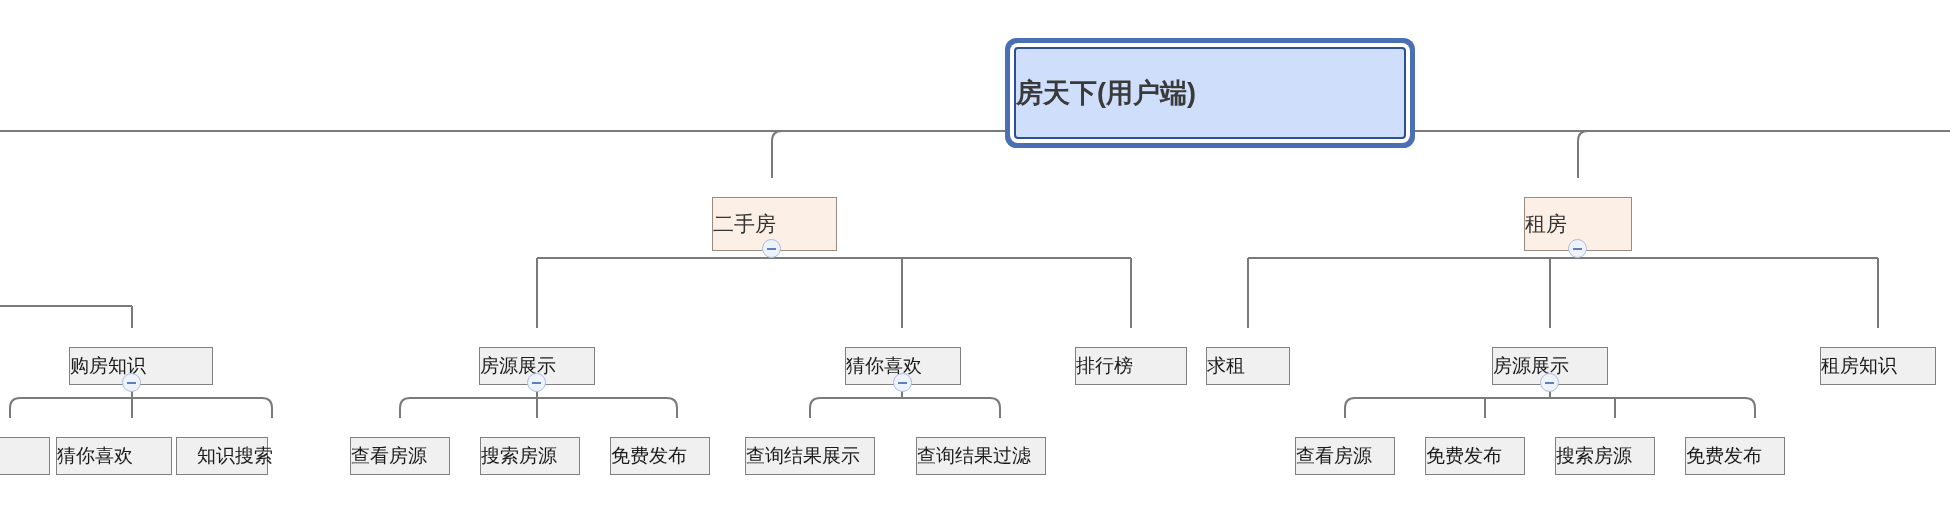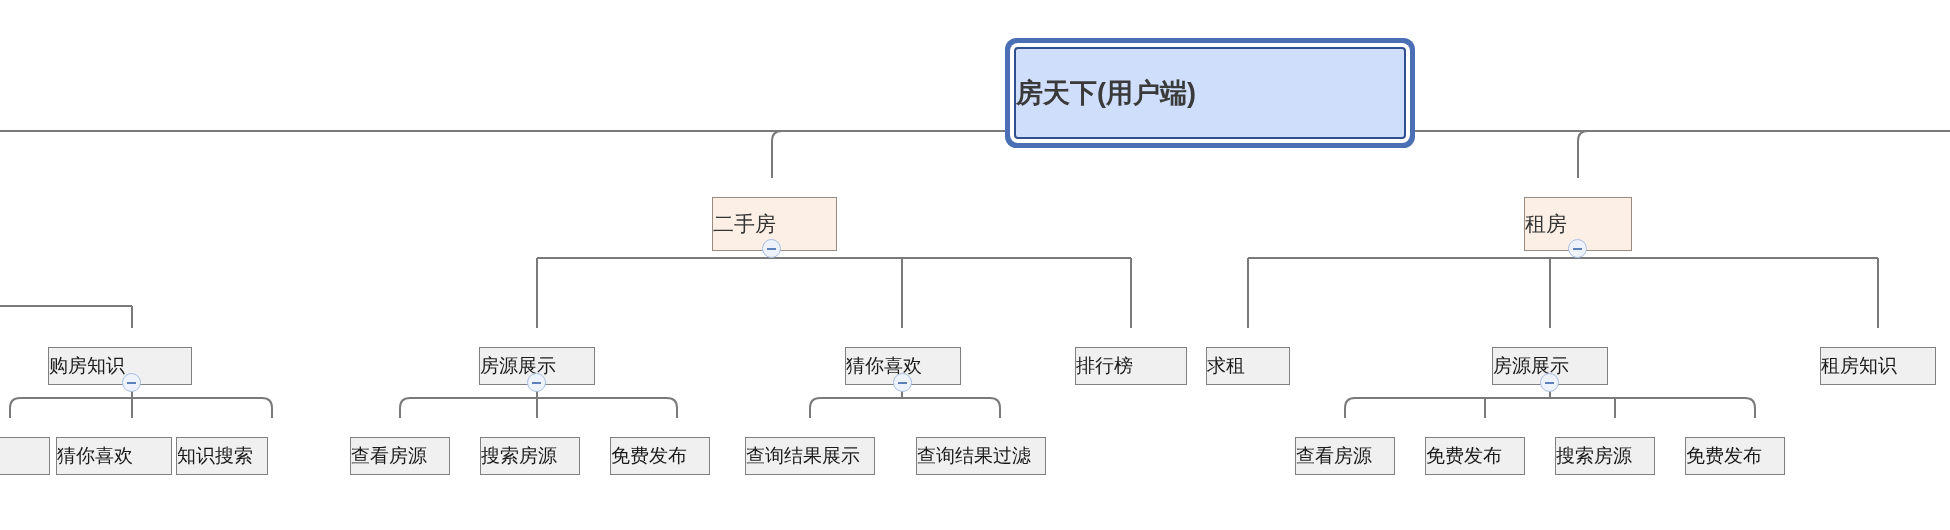--- a/index.html
+++ b/index.html
@@ -158,21 +158,21 @@
       <span class="bar"></span>
     </div>
 
   <div class="node node-l1" style="left:1524px; top:178px; width:108px; height:54px;">
     <span>租房</span>
   </div>
   <div class="toggle" style="left:1568px; top:239px;">
       <span class="bar"></span>
     </div>
 
-  <div class="node node-l2" style="left:48px; top:328px; width:144px; height:38px;">
+  <div class="node node-l2" style="left:69px; top:328px; width:144px; height:38px;">
     <span>购房知识</span>
   </div>
   <div class="toggle" style="left:122px; top:373px;">
       <span class="bar"></span>
     </div>
 
   <div class="node node-l2" style="left:479px; top:328px; width:116px; height:38px;">
     <span>房源展示</span>
   </div>
   <div class="toggle" style="left:527px; top:373px;">
@@ -206,21 +206,21 @@
   </div>
 
   <div class="node node-l3" style="left:-46px; top:418px; width:96px; height:38px;">
     <span>展示</span>
   </div>
 
   <div class="node node-l3" style="left:56px; top:418px; width:116px; height:38px;">
     <span>猜你喜欢</span>
   </div>
 
-  <div class="node node-l3" style="left:176px; top:418px; width:92px; height:38px;">
+  <div class="node node-l3" style="left:176px; top:418px; width:92px; height:38px;padding-left:20px;">
     <span>知识搜索</span>
   </div>
 
   <div class="node node-l3" style="left:350px; top:418px; width:100px; height:38px;">
     <span>查看房源</span>
   </div>
 
   <div class="node node-l3" style="left:480px; top:418px; width:100px; height:38px;">
     <span>搜索房源</span>
   </div>

